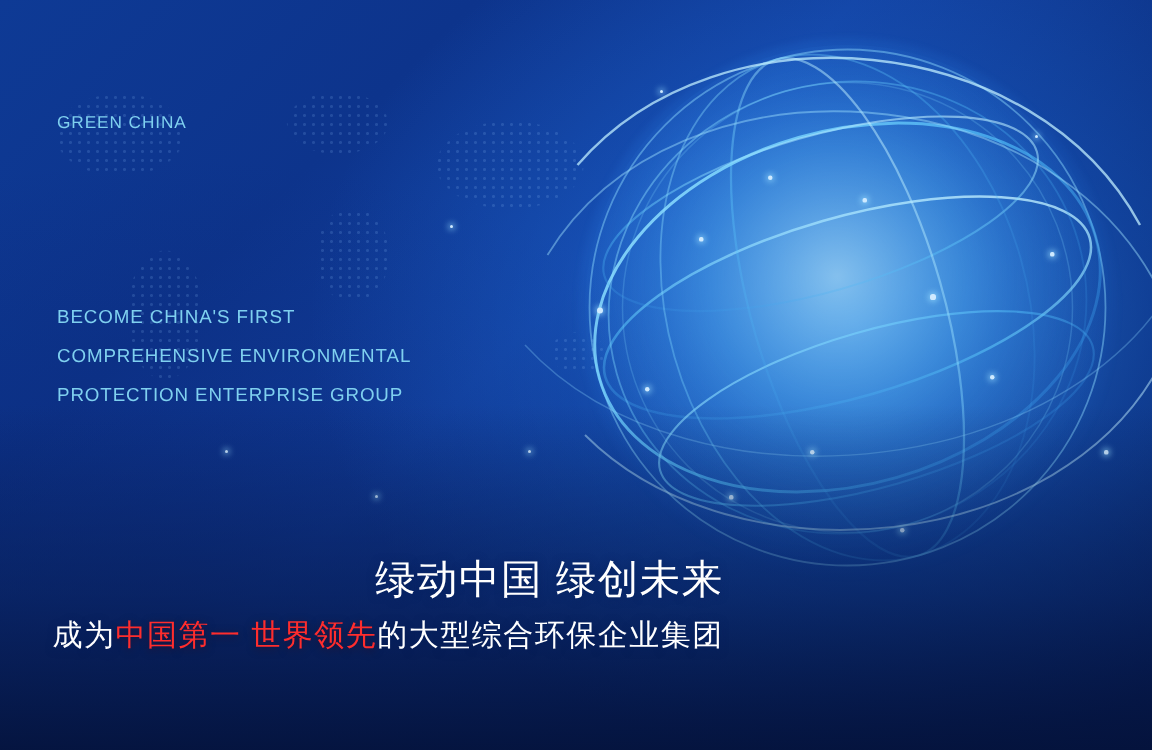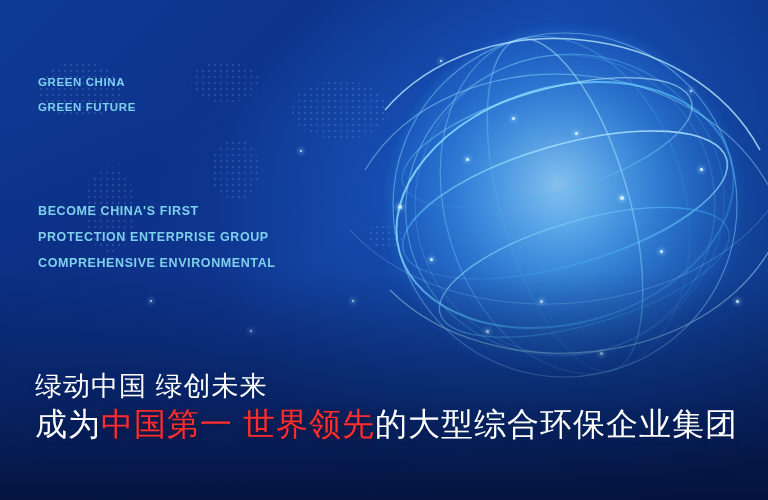--- a/index.html
+++ b/index.html
@@ -51,27 +51,27 @@
   .globe-wrap{position:absolute;left:330px;top:-10px;width:470px;height:420px;}
   .globe-glow{
     position:absolute;left:55px;top:35px;width:360px;height:360px;border-radius:50%;
     background:radial-gradient(circle at 48% 45%, rgba(120,210,255,.42) 0%, rgba(60,160,255,.22) 42%, rgba(30,110,230,0.05) 68%, rgba(0,0,0,0) 75%);
     filter:blur(2px);
   }
   svg.globe{position:absolute;left:0;top:0;width:470px;height:420px;}
   .particles{position:absolute;left:0;top:0;width:768px;height:500px;}
   .p{position:absolute;border-radius:50%;background:#cfeaff;box-shadow:0 0 4px 1px rgba(150,220,255,.85);}
   
-  .en-block{position:absolute;color:#7fd0ef;font-weight:bold;letter-spacing:.6px;}
+  .en-block{position:absolute;color:#7fd0ef;font-weight:normal;letter-spacing:.6px;}
   .en-top{left:38px;top:70px;font-size:11.5px;line-height:25px;}
   .en-mid{left:38px;top:198px;font-size:12.5px;line-height:26px;}
   .en-mid div,.en-top div{white-space:nowrap;}
-  .cn-block{position:absolute;left:35px;top:368px;white-space:nowrap;}
+  .cn-block{position:absolute;left:35px;top:368px;white-space:nowrap;text-align:right;}
   .cn-line1{font-size:27px;color:#ffffff;letter-spacing:1px;line-height:36px;text-shadow:0 1px 6px rgba(0,30,90,.7);}
-  .cn-line2{font-size:32px;color:#ffffff;letter-spacing:1px;line-height:40px;text-shadow:0 1px 6px rgba(0,30,90,.7);}
+  .cn-line2{font-size:20px;color:#ffffff;letter-spacing:1px;line-height:40px;text-shadow:0 1px 6px rgba(0,30,90,.7);}
   .hl{color:#ff2d2d;text-shadow:0 1px 6px rgba(60,0,0,.5);}
 </style>
 </head>
 <body>
 
 <div class="stage">
 
   <div class="worldmap"></div>
 
   <div class="globe-wrap">
@@ -139,27 +139,26 @@
     <span class="p" style="left:440px;top:60px;width:2px;height:2px;"></span>
     <span class="p" style="left:250px;top:330px;width:2px;height:2px;"></span>
     <span class="p" style="left:150px;top:300px;width:2px;height:2px;"></span>
   </div>
 
   <div class="bottomhaze"></div>
   <div class="horizon"></div>
 
   <div class="en-block en-top">
     <div>GREEN CHINA</div>
-    <div>GREEN FUTURE</div>
   </div>
 
   <div class="en-block en-mid">
     <div>BECOME CHINA'S FIRST</div>
+    <div>COMPREHENSIVE ENVIRONMENTAL</div>
     <div>PROTECTION ENTERPRISE GROUP</div>
-    <div>COMPREHENSIVE ENVIRONMENTAL</div>
   </div>
 
   <div class="cn-block">
     <div class="cn-line1">绿动中国 绿创未来</div>
     <div class="cn-line2"><span>成为</span><span class="hl">中国第一 世界领先</span><span>的大型综合环保企业集团</span></div>
   </div>
 
 </div>
 
 </body></html>

